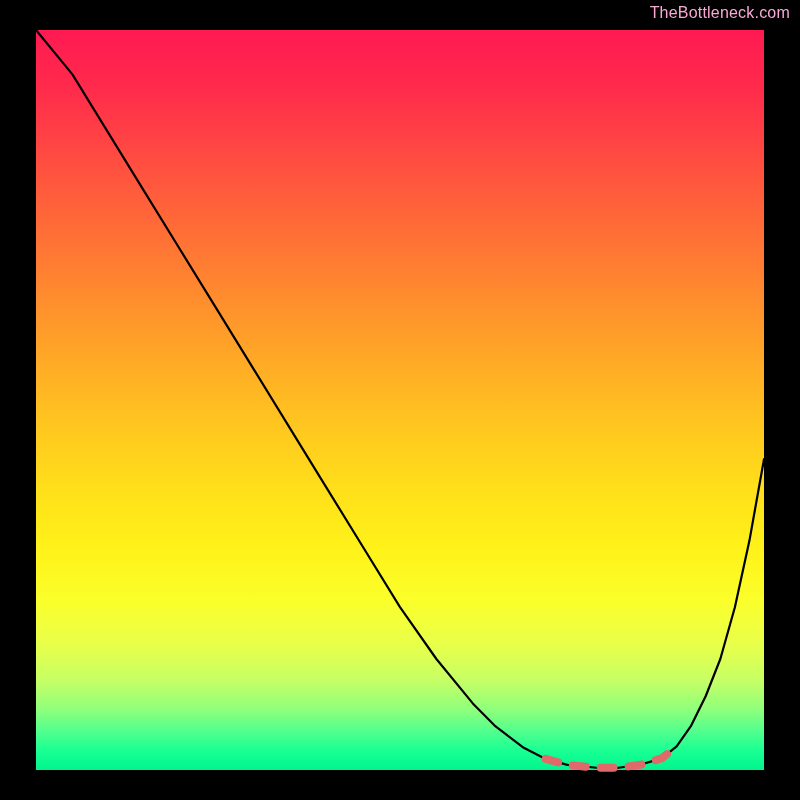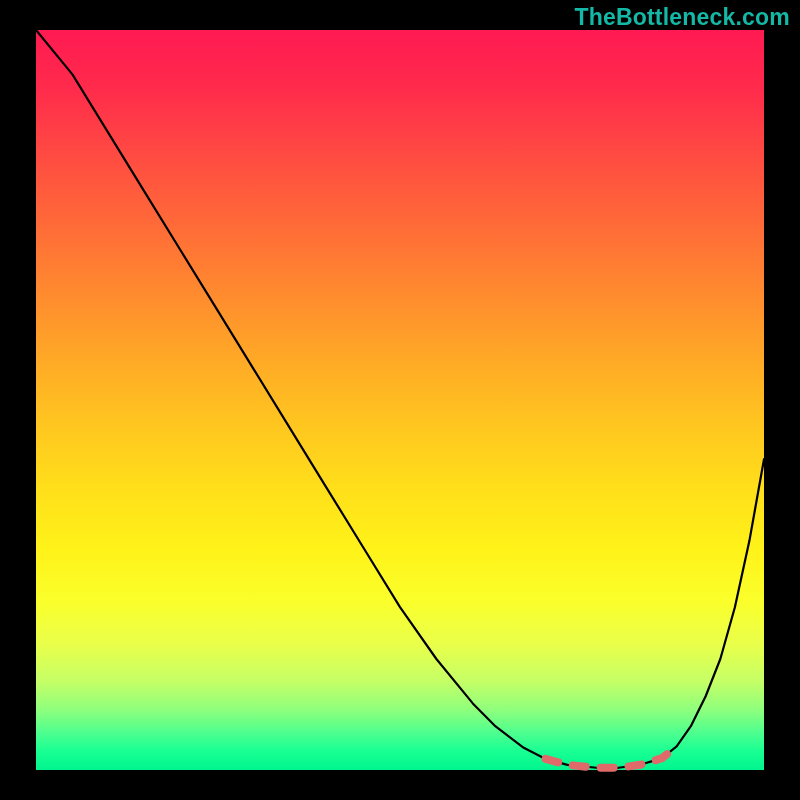--- a/index.html
+++ b/index.html
@@ -14,23 +14,23 @@
   .frame {
     position: relative;
     width: 800px;
     height: 800px;
     background: #000;
   }
   .watermark {
     position: absolute;
     top: 4px;
     right: 10px;
-    color: #14b8a6;
-    font-size: 23px;
-    font-weight: 700;
+    color: #f9a8d4;
+    font-size: 16px;
+    font-weight: 400;
     letter-spacing: 0.2px;
     user-select: none;
   }
   .plot-area {
     position: absolute;
     left: 36px;
     top: 30px;
     width: 728px;
     height: 740px;
     

